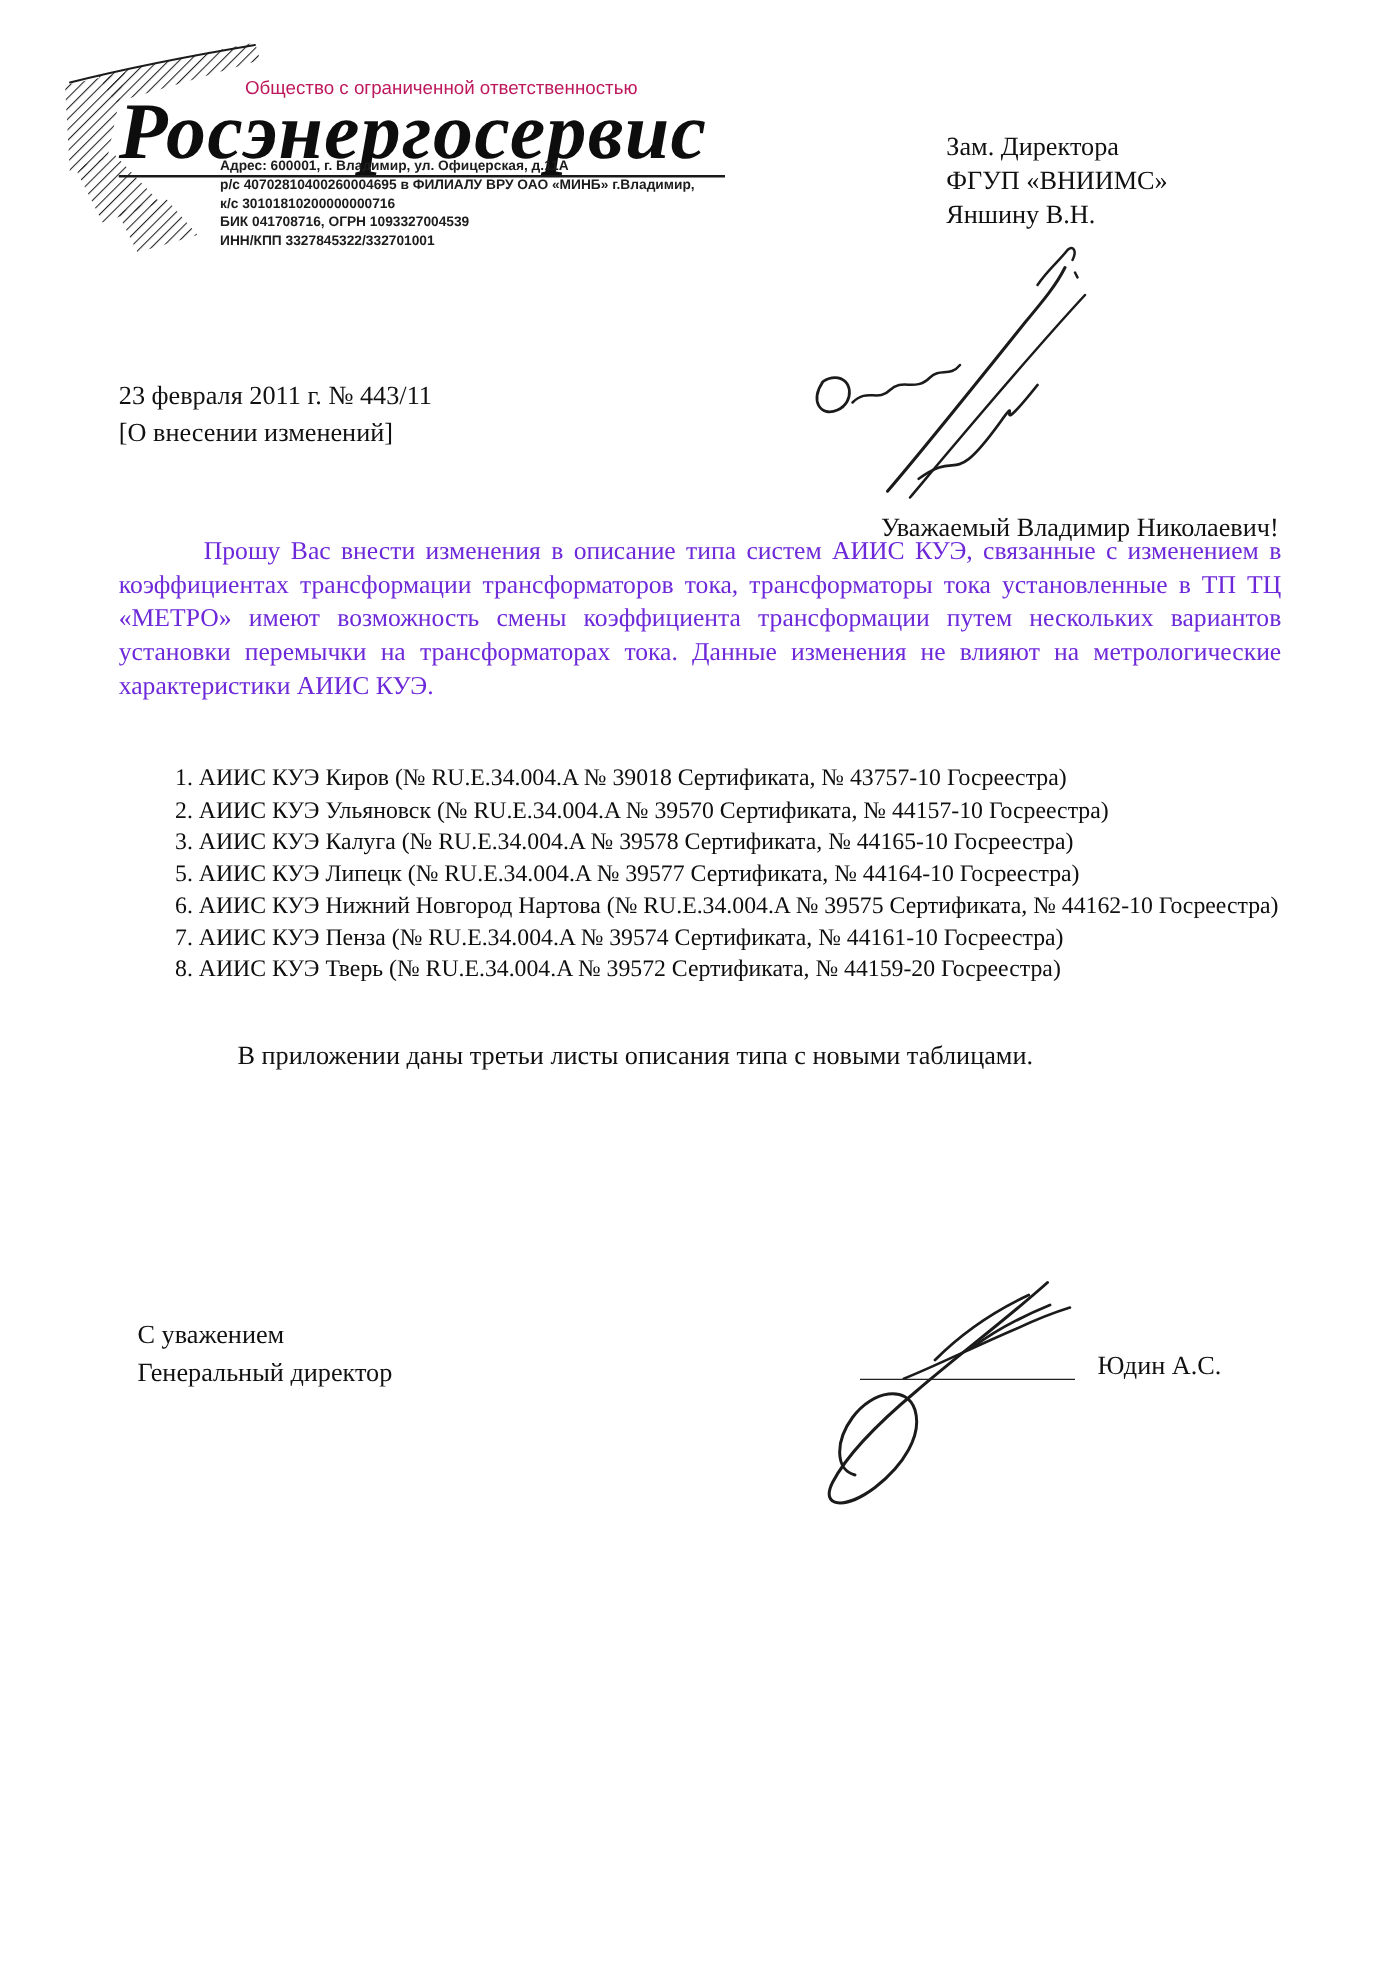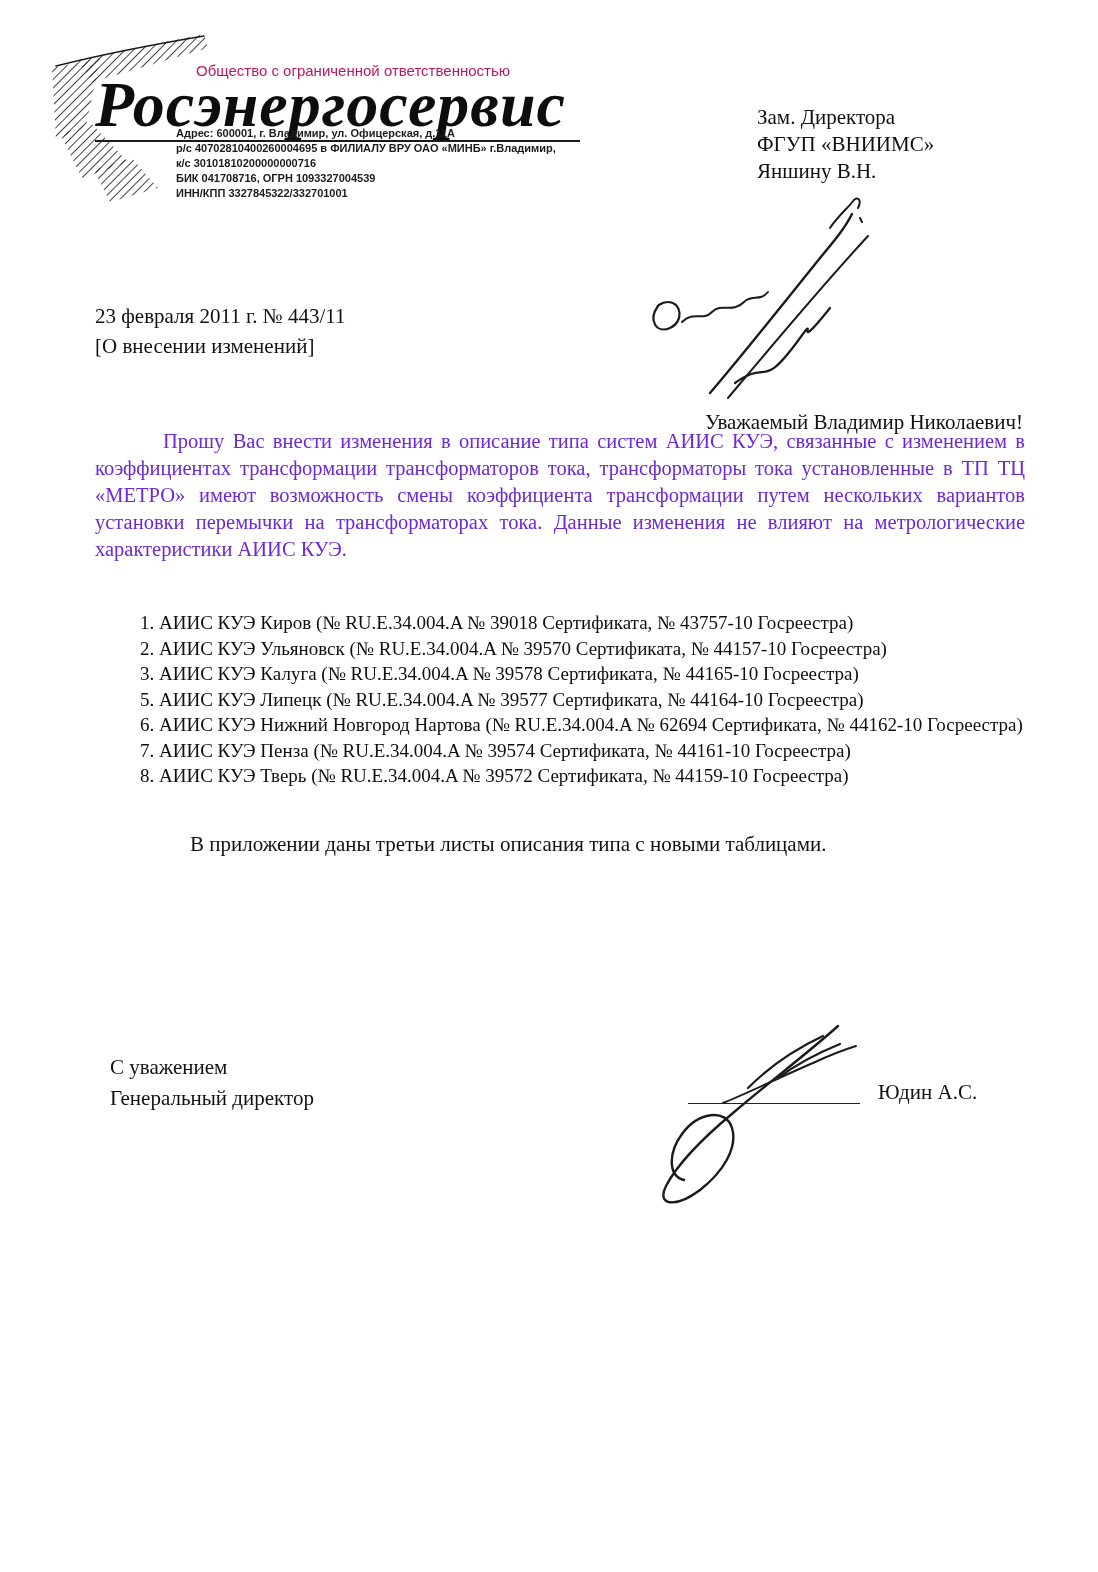--- a/index.html
+++ b/index.html
@@ -128,23 +128,23 @@
 
   <div class="abs salutation">Уважаемый  Владимир Николаевич!</div>
 
   <div class="abs body-par">Прошу Вас внести изменения в описание типа систем АИИС КУЭ, связанные с изменением в коэффициентах трансформации трансформаторов тока, трансформаторы тока установленные в ТП ТЦ «МЕТРО» имеют возможность смены коэффициента трансформации путем нескольких вариантов установки перемычки на трансформаторах тока. Данные изменения не влияют на метрологические характеристики АИИС КУЭ.</div>
 
   <ol class="abs systems-list">
     <li>1. АИИС КУЭ Киров (№ RU.E.34.004.A № 39018 Сертификата, № 43757-10 Госреестра)</li>
     <li>2. АИИС КУЭ Ульяновск (№ RU.E.34.004.A № 39570 Сертификата, № 44157-10 Госреестра)</li>
     <li>3. АИИС КУЭ Калуга (№ RU.E.34.004.A № 39578 Сертификата, № 44165-10 Госреестра)</li>
     <li>5. АИИС КУЭ Липецк (№ RU.E.34.004.A № 39577 Сертификата, № 44164-10 Госреестра)</li>
-    <li>6. АИИС КУЭ Нижний Новгород Нартова (№ RU.E.34.004.A № 62694 Сертификата, № 44162-10 Госреестра)</li>
+    <li>6. АИИС КУЭ Нижний Новгород Нартова (№ RU.E.34.004.A № 39575 Сертификата, № 44162-10 Госреестра)</li>
     <li>7. АИИС КУЭ Пенза (№ RU.E.34.004.A № 39574 Сертификата, № 44161-10 Госреестра)</li>
-    <li>8. АИИС КУЭ Тверь (№ RU.E.34.004.A № 39572 Сертификата, № 44159-10 Госреестра)</li>
+    <li>8. АИИС КУЭ Тверь (№ RU.E.34.004.A № 39572 Сертификата, № 44159-20 Госреестра)</li>
   </ol>
 
   <div class="abs attachment-note">В приложении даны третьи листы описания типа с новыми таблицами.</div>
 
   <div class="abs closing">
     <div>С уважением</div>
     <div>Генеральный директор</div>
   </div>
 
   <svg class="abs" style="left:628px; top:1008px;" width="255" height="210" viewBox="0 0 255 210" aria-hidden="true">

